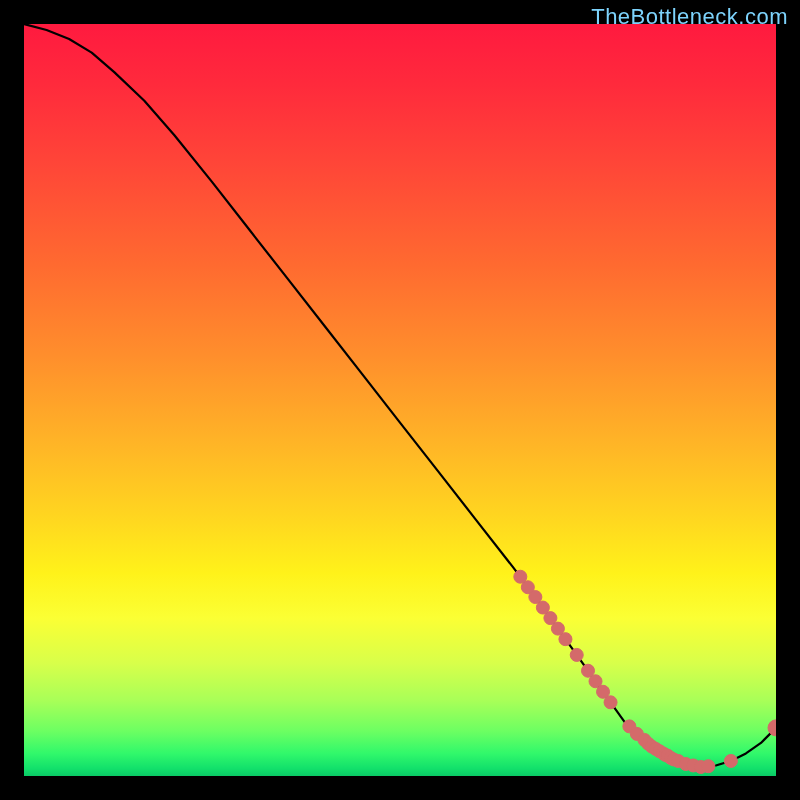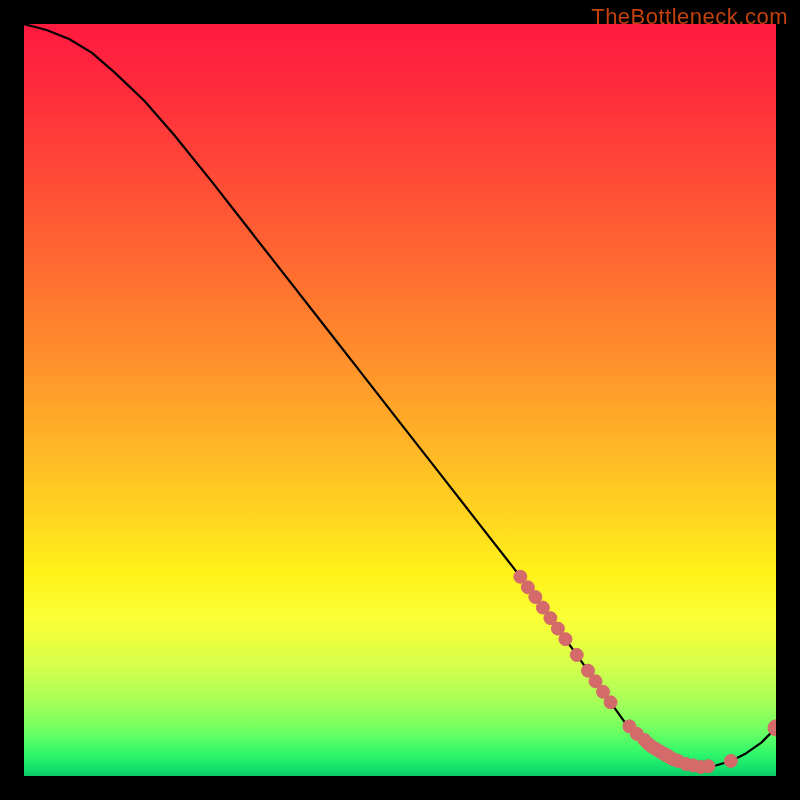--- a/index.html
+++ b/index.html
@@ -14,21 +14,21 @@
   .stage {
     position: relative;
     width: 800px;
     height: 800px;
     background: #000;
   }
   .watermark {
     position: absolute;
     top: 4px;
     right: 12px;
-    color: #c2410c;
+    color: #7dd3fc;
     font-size: 22px;
     font-weight: 400;
     letter-spacing: 0.5px;
     font-family: Arial, Helvetica, sans-serif;
     z-index: 5;
   }
   .plot-area {
     position: absolute;
     left: 24px;
     top: 24px;

